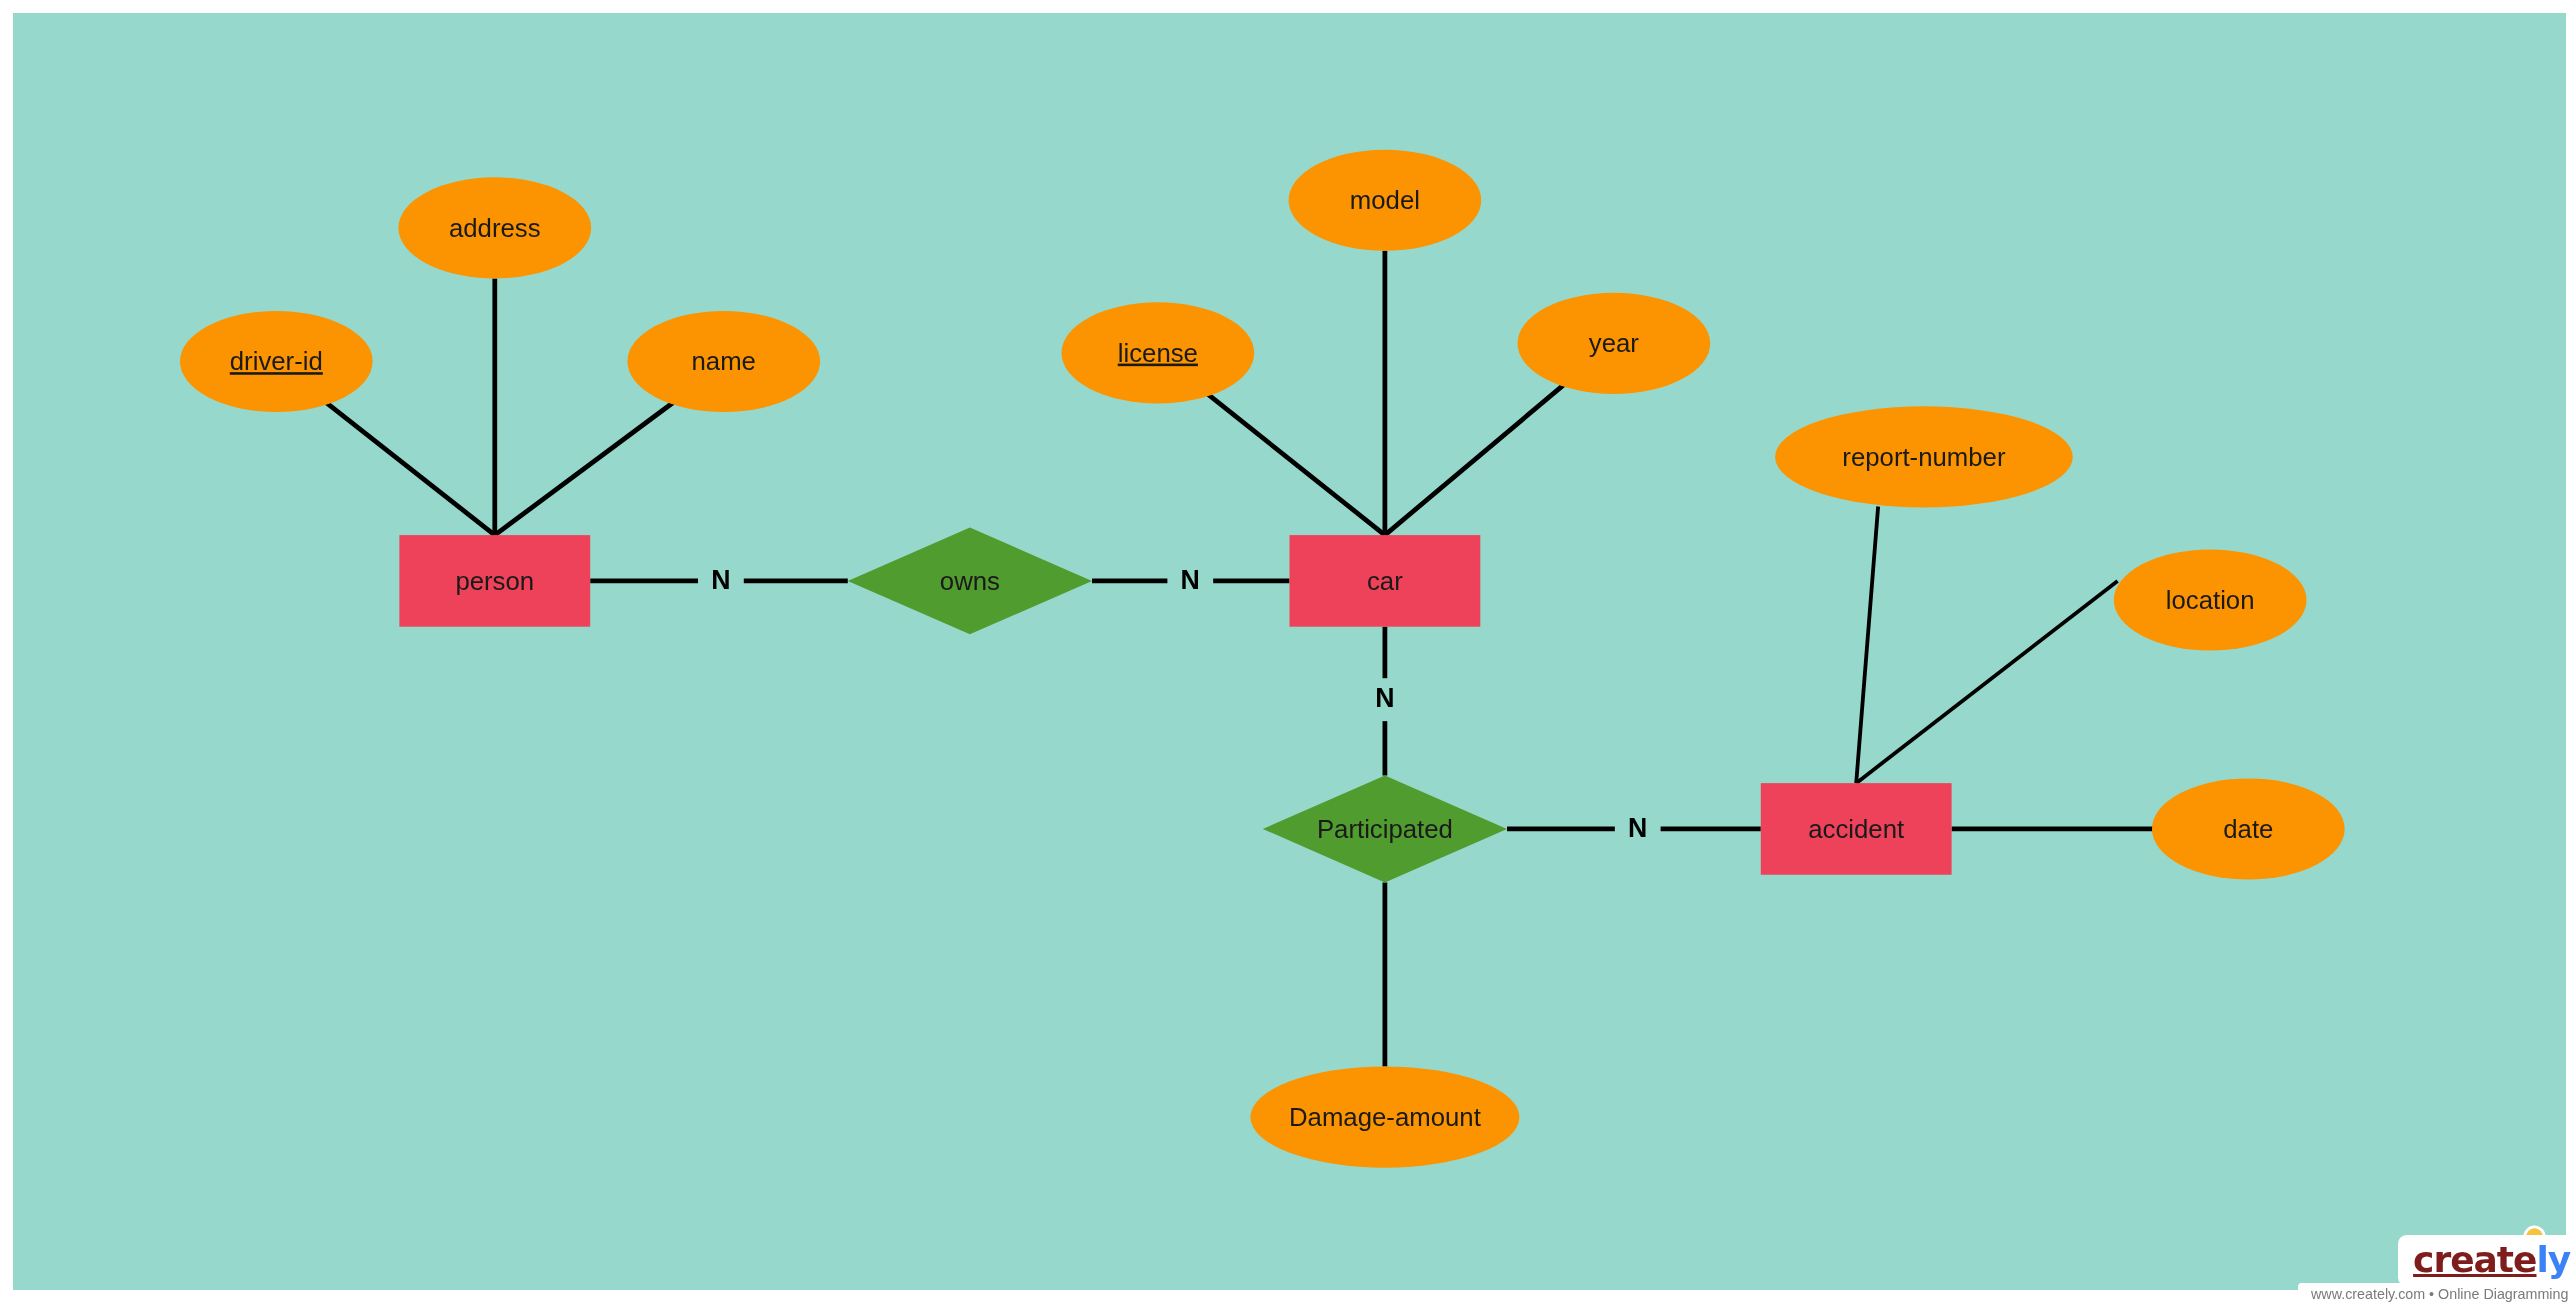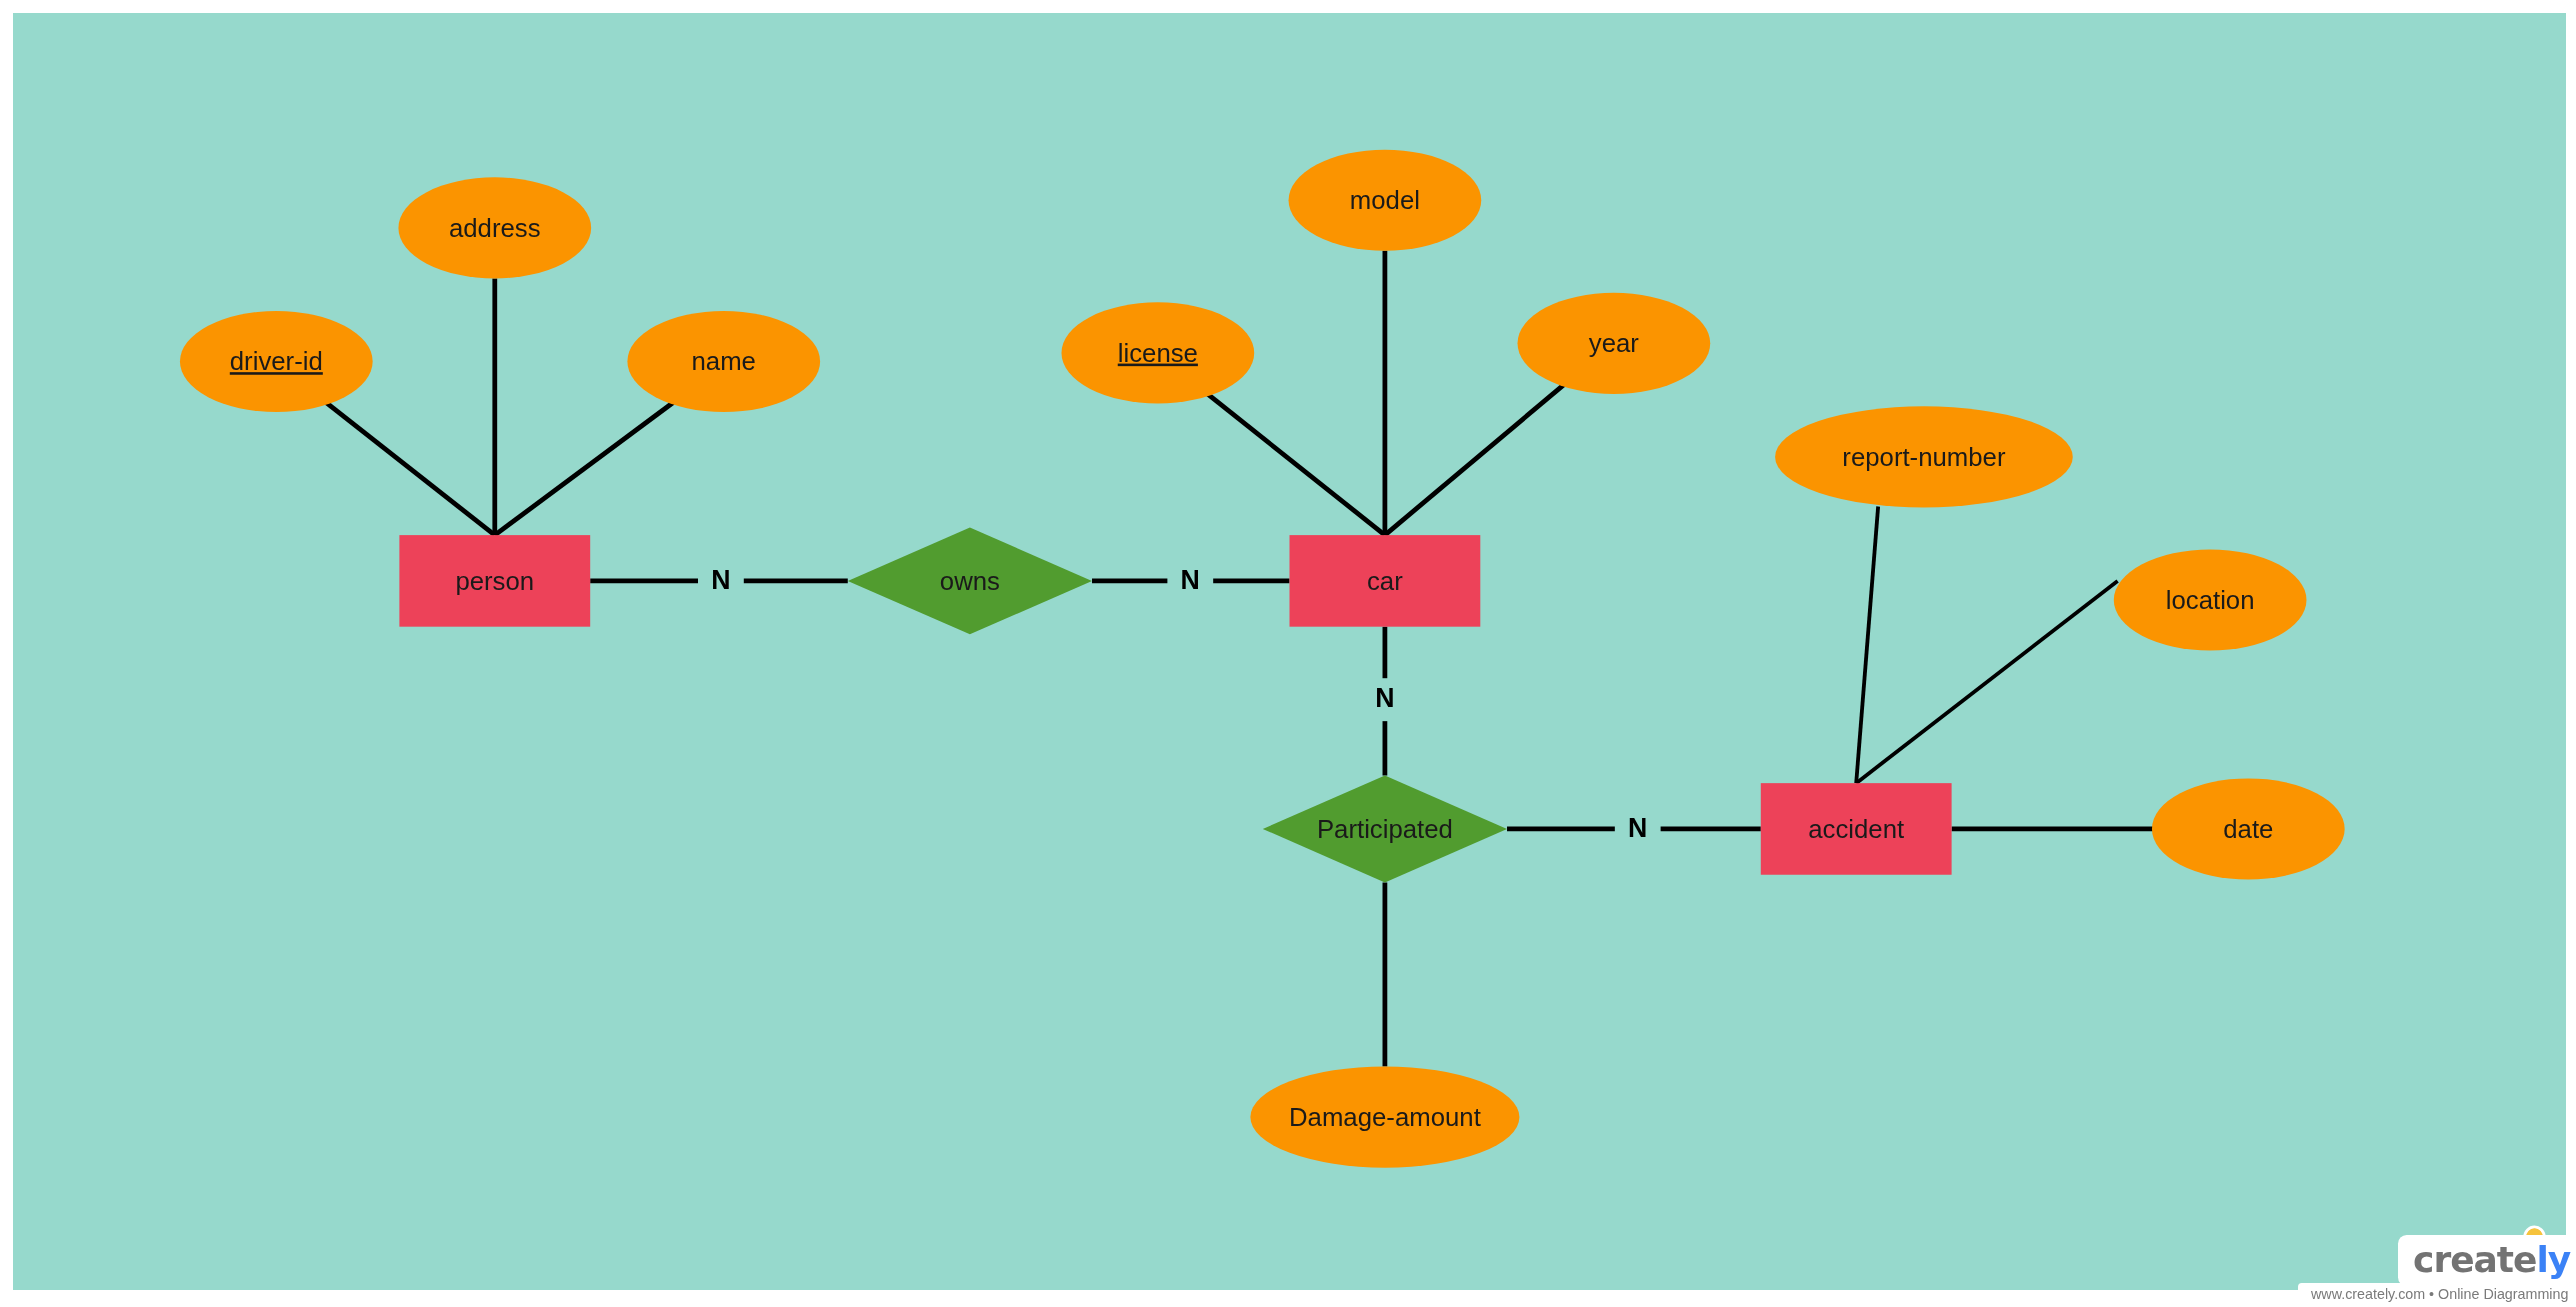--- a/index.html
+++ b/index.html
@@ -88,21 +88,21 @@
     display: flex;
     align-items: center;
   }
   #wm-logo .wm-word {
     font-family: "DejaVu Sans", sans-serif;
     font-size: 36px;
     font-weight: bold;
     letter-spacing: -1px;
     line-height: 1;
   }
-  #wm-logo .c1 { color: #737373; }
+  #wm-logo .c1 { color: #7f1d1d; text-decoration: underline; }
   #wm-logo .c2 { color: #3b82f6; }
   #wm-bulb {
     position: absolute;
     right: 29px;
     top: 0px;
     width: 25px;
     height: 32px;
   }
   #wm-tag {
     position: absolute;

